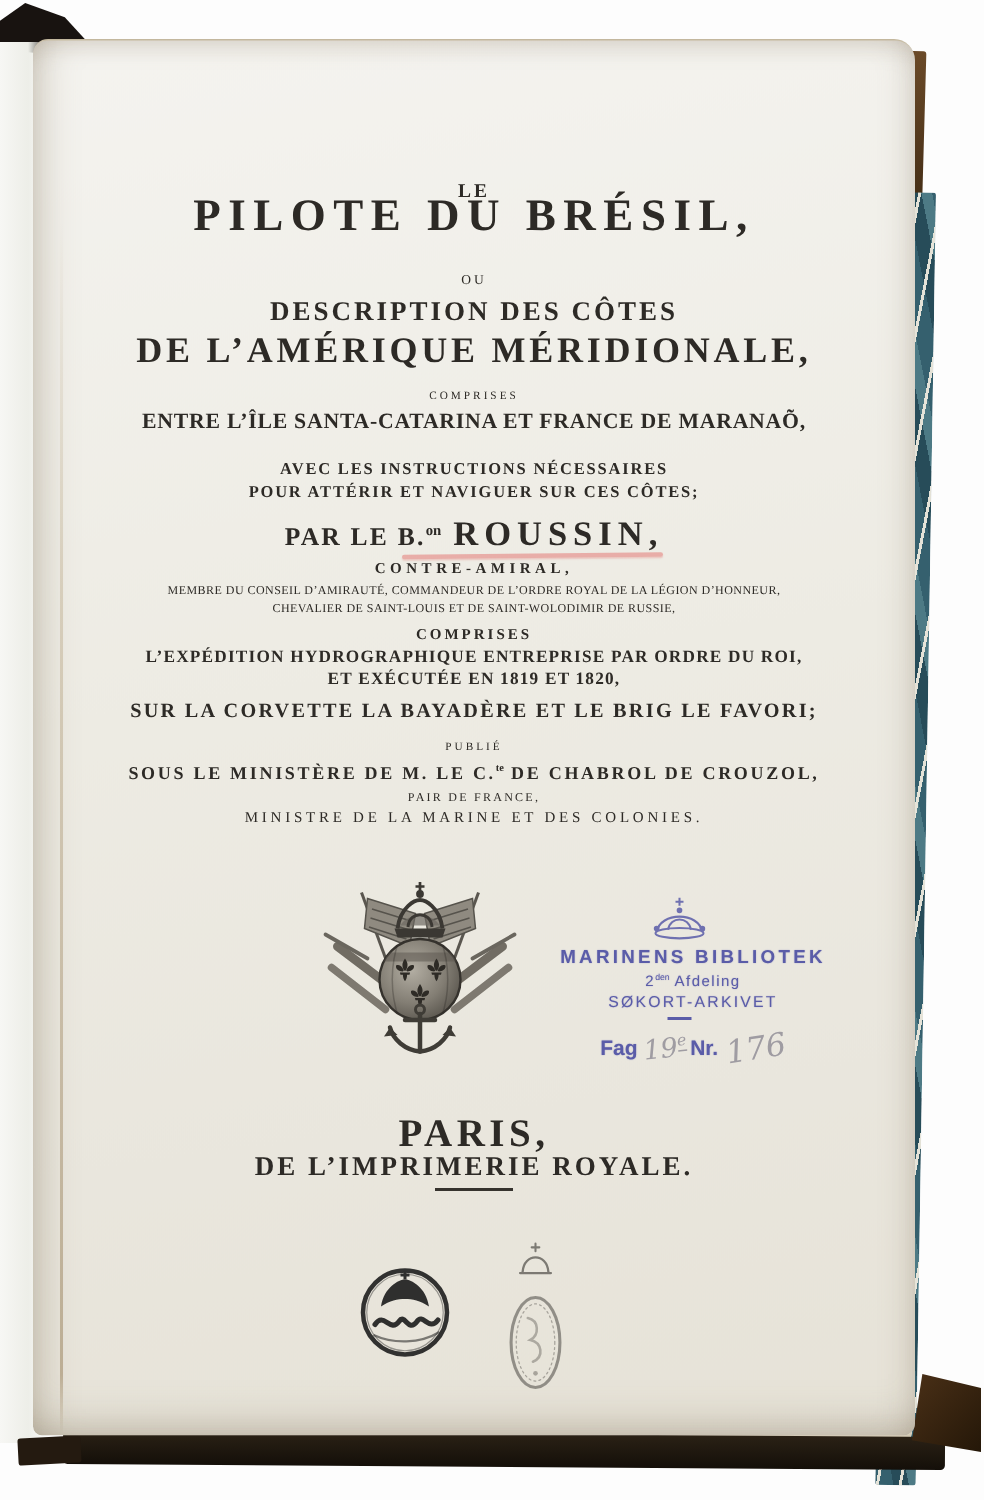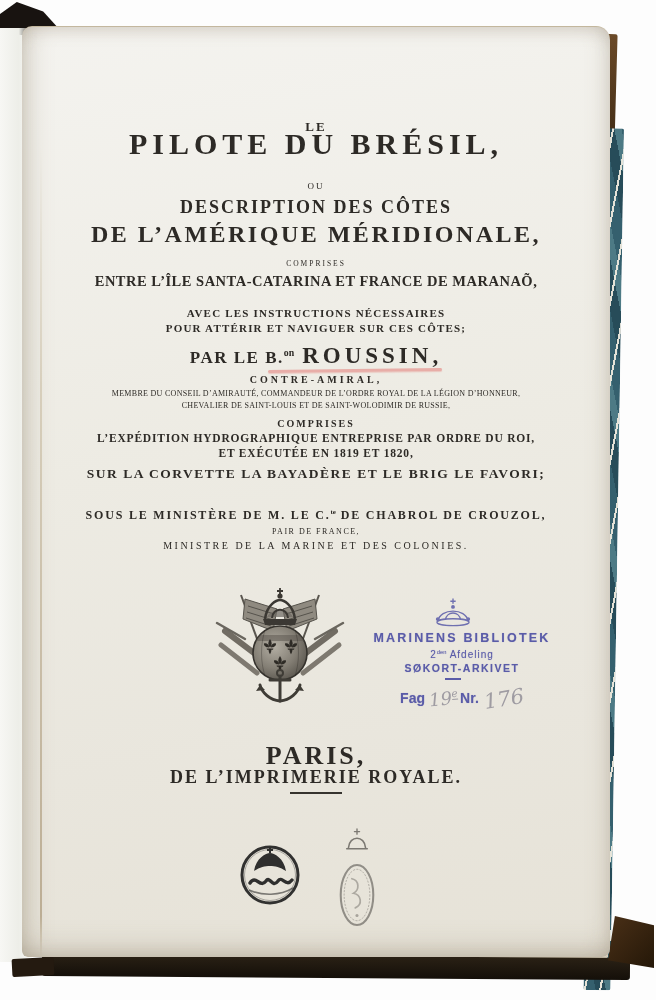--- a/index.html
+++ b/index.html
@@ -71,21 +71,21 @@
   
   .arms{position:absolute;left:193px;top:558px;width:130px;height:128px;}
   
   .lib-stamp{position:absolute;left:346px;top:570px;width:170px;height:140px;color:#4b4da3;
     font-family:"Liberation Sans",sans-serif;opacity:.9;}
   .lib-stamp .s-ln{position:absolute;left:0;width:188px;text-align:center;white-space:nowrap;
     text-shadow:0 0 1px rgba(75,77,163,.45);}
   .st-crown{position:absolute;left:62px;top:0;}
   .st1{top:34px;font-size:12.5px;letter-spacing:2.2px;font-weight:bold;}
   .st2{top:52px;font-size:10px;letter-spacing:1px;}
-  .st3{top:65px;font-size:10.5px;letter-spacing:1.5px;font-weight:bold;}
+  .st3{top:65px;font-size:10.5px;letter-spacing:1.5px;font-weight:normal;}
   .st-dash{position:absolute;left:77px;top:81px;width:16px;height:2px;background:#4b4da3;}
   .st-fag{top:87px;font-size:14px;font-weight:bold;}
   .pencil{color:#97949c;font-family:"DejaVu Serif",serif;font-style:italic;font-weight:normal;
     text-shadow:none;display:inline-block;}
   .hw-fag{font-size:18px;transform:rotate(-6deg);position:relative;top:2px;margin:0 2px 0 4px;}
   .hw-fag .sup{border-bottom:1px solid #97949c;}
   .hw-nr{font-size:21px;transform:rotate(-9deg);position:relative;top:3px;margin-left:5px;}
   
   .stamp-circle{position:absolute;left:216px;top:816px;}
   .stamp-oval{position:absolute;left:311px;top:794px;}
@@ -119,20 +119,21 @@
 
     <div class="ln par"><span>PAR LE B.</span><span class="sup">on</span><span class="name">ROUSSIN,</span></div>
     <div class="red-underline"></div>
     <div class="ln contre">CONTRE-AMIRAL,</div>
     <div class="ln membre">MEMBRE DU CONSEIL D’AMIRAUTÉ, COMMANDEUR DE L’ORDRE ROYAL DE LA LÉGION D’HONNEUR,</div>
     <div class="ln chevalier">CHEVALIER DE SAINT-LOUIS ET DE SAINT-WOLODIMIR DE RUSSIE,</div>
     <div class="ln commandant">COMPRISES</div>
     <div class="ln exped1">L’EXPÉDITION HYDROGRAPHIQUE ENTREPRISE PAR ORDRE DU ROI,</div>
     <div class="ln exped2">ET EXÉCUTÉE EN 1819 ET 1820,</div>
     <div class="ln corvette">SUR LA CORVETTE LA BAYADÈRE ET LE BRIG LE FAVORI;</div>
+    <div class="ln publie">PUBLIÉ</div>
     <div class="ln pair">PAIR DE FRANCE,</div>
     <div class="ln ministere"><span>SOUS LE MINISTÈRE DE M. LE C.</span><span class="sup">te</span><span> DE CHABROL DE CROUZOL,</span></div>
     <div class="ln ministre">MINISTRE DE LA MARINE ET DES COLONIES.</div>
 
     <svg class="arms" viewBox="0 0 130 128">
       <defs>
         <radialGradient id="sphere" cx="40%" cy="38%" r="75%">
           <stop offset="0%" stop-color="#b3aea3"></stop>
             <stop offset="55%" stop-color="#837e74"></stop>
           <stop offset="100%" stop-color="#4e4a43"></stop>

